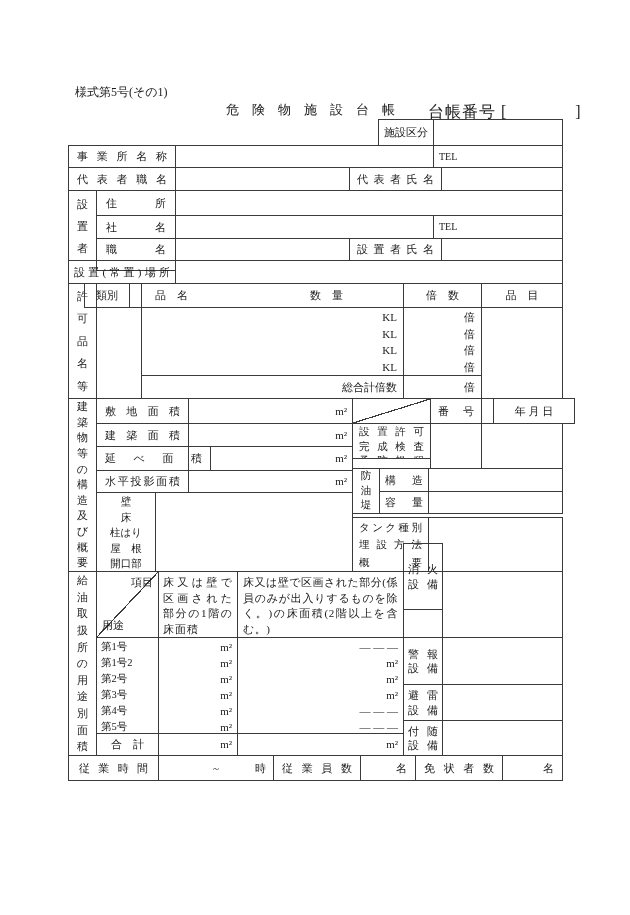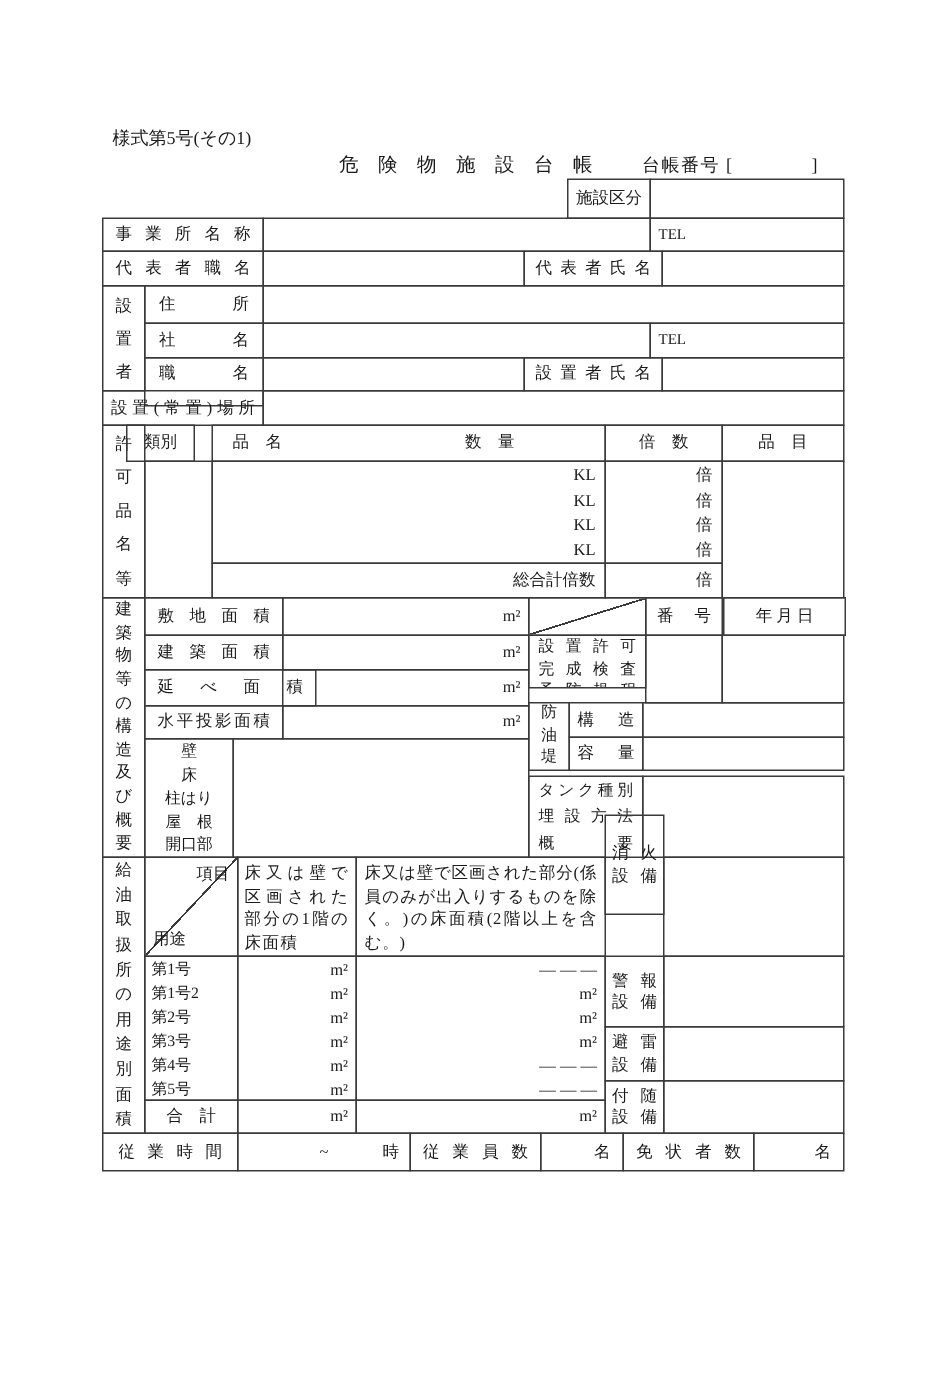--- a/index.html
+++ b/index.html
@@ -20,21 +20,21 @@
   .vcell>span{width:1.15em;word-break:break-all;text-align:center;}
   .eq{display:flex;align-items:center;}
   .eq>span{flex:1;word-break:break-all;text-align:justify;text-align-last:justify;line-height:14.5px;padding:0 4px;}
   .diag{background-image:linear-gradient(to bottom right,transparent calc(50% - 0.6px),var(--bc,#3a3a3a) calc(50% - 0.6px),var(--bc,#3a3a3a) calc(50% + 0.6px),transparent calc(50% + 0.6px));}
 </style>
 </head>
 <body>
 
 <div class="t" style="left:75px;top:84px;font-size:12px;">様式第5号(その1)</div>
 <div class="t" style="left:226px;top:101px;font-size:13px;letter-spacing:13px;">危険物施設台帳</div>
-<div class="t" style="left:428px;top:102px;font-size:12px;letter-spacing:1px;">台帳番号 [　　　　]</div>
+<div class="t" style="left:428px;top:102px;font-size:16px;letter-spacing:1px;">台帳番号 [　　　　]</div>
 
 <div class="c j" style="left:378px;top:119px;width:56px;height:27px;line-height:25px;padding:0 5px;">施設区分</div>
 <div class="c" style="left:433px;top:119px;width:130px;height:27px;"></div>
 
 <div class="c j" style="left:68px;top:145px;width:108px;height:23px;line-height:21px;padding:0 8px;">事業所名称</div>
 <div class="c" style="left:175px;top:145px;width:259px;height:23px;"></div>
 <div class="c" style="left:433px;top:145px;width:130px;height:23px;line-height:21px;padding:0 5px;font-size:10px;">TEL</div>
 
 <div class="c j" style="left:68px;top:167px;width:108px;height:24px;line-height:22px;padding:0 8px;">代表者職名</div>
 <div class="c" style="left:175px;top:167px;width:175px;height:24px;"></div>
@@ -93,21 +93,21 @@
 <div class="c rt" style="left:188px;top:470px;width:165px;height:23px;line-height:21px;padding:0 5px 0 0;">m²</div>
 <div class="c pre ctr" style="left:96px;top:492px;width:60px;height:80px;line-height:15.5px;padding-top:1px;font-size:10.5px;">壁
 床
 柱はり
 屋　根
 開口部</div>
 <div class="c" style="left:155px;top:492px;width:198px;height:80px;"></div>
 
 <div class="c diag" style="left:352px;top:398px;width:79px;height:26px;"></div>
 <div class="c j" style="left:430px;top:398px;width:52px;height:26px;line-height:24px;padding:0 7px;">番号</div>
-<div class="c ctr" style="left:482px;top:398px;width:82px;height:26px;line-height:24px;">年 月 日</div>
+<div class="c ctr" style="left:493px;top:398px;width:82px;height:26px;line-height:24px;">年 月 日</div>
 <div class="c jml" style="left:352px;top:423px;width:79px;height:36px;line-height:14.6px;padding:1px 6px 0;font-size:10.5px;">設置許可
 完成検査
 予防規程</div>
 <div class="c" style="left:430px;top:423px;width:52px;height:46px;"></div>
 <div class="c" style="left:481px;top:423px;width:82px;height:46px;"></div>
 
 <div class="c vcell" style="left:352px;top:468px;width:28px;height:46px;font-size:10.5px;">
     <span style="line-height:14.5px;">防油堤</span>
   </div>
 <div class="c j" style="left:379px;top:468px;width:50px;height:24px;line-height:22px;padding:0 5px;">構造</div>

